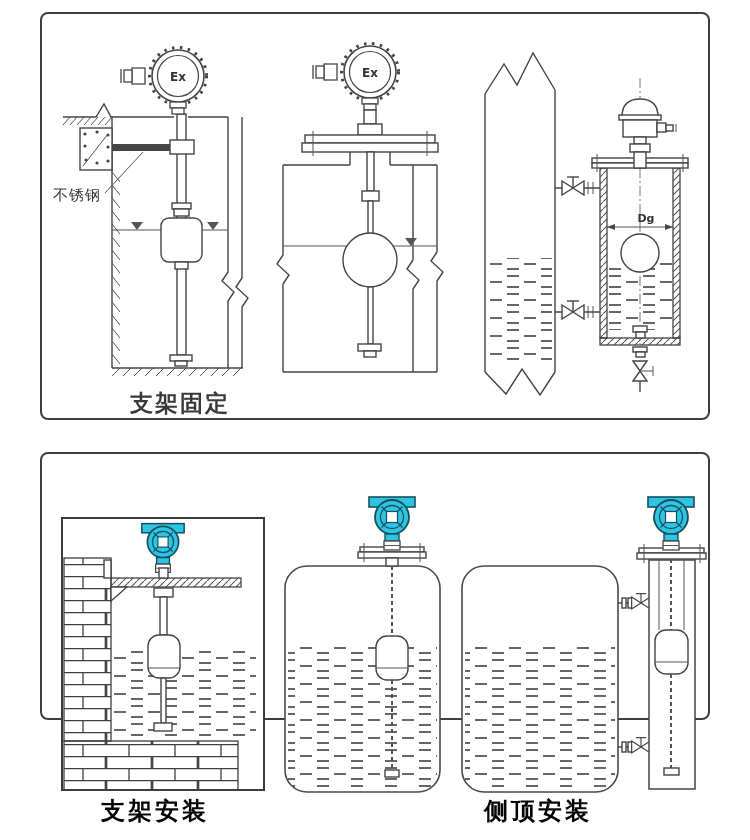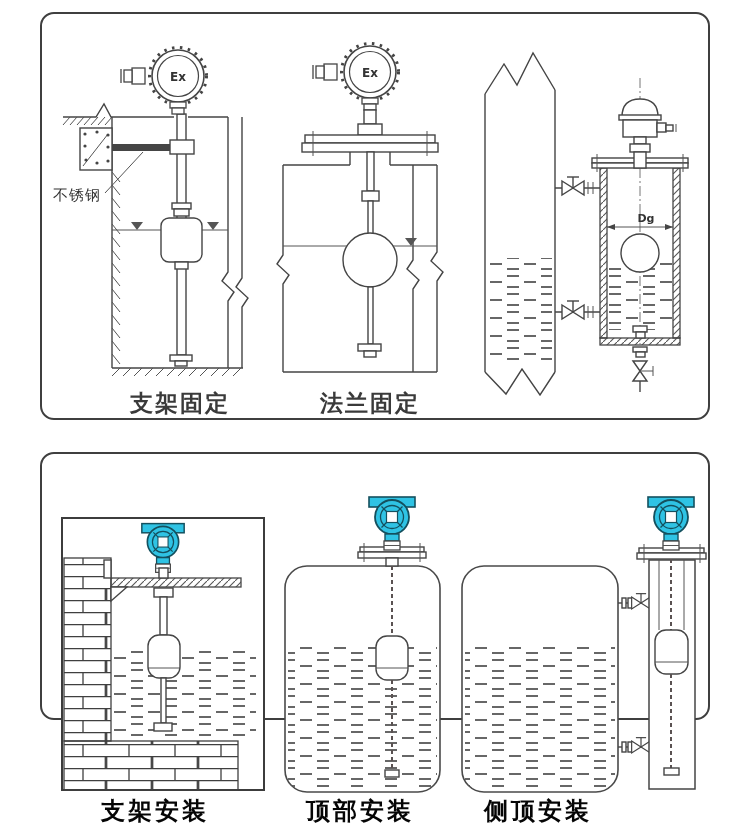--- a/index.html
+++ b/index.html
@@ -1,18 +1,18 @@
 <!DOCTYPE html>
 <html><head>
 <meta charset="utf-8">
 <style>
   html,body{margin:0;padding:0;}
   body{width:750px;height:840px;position:relative;background:#ffffff;
        font-family:"Liberation Sans", sans-serif;}
-  .panel{position:absolute;background:#fff;border:2px solid #3f3f3f;border-radius:14px;
+  .panel{position:absolute;background:#fff;border:2px solid #3f3f3f;border-radius:8px;
          box-sizing:border-box;}
   #panel-top{left:40px;top:12px;width:670px;height:408px;}
   #panel-bottom{left:40px;top:452px;width:670px;height:268px;}
   .panel svg{position:absolute;overflow:visible;}
   .cap{position:absolute;text-align:center;white-space:nowrap;}
   .cap-top{top:378px;height:22px;line-height:22px;font-size:23px;font-weight:bold;
            color:#3a3a3a;letter-spacing:2px;}
   .cap-bottom{top:342px;height:30px;line-height:30px;font-size:24px;font-weight:bold;
               color:#050505;letter-spacing:3px;}
   
@@ -211,21 +211,20 @@
     <g>
       <rect class="lnf" x="163" y="327" width="14" height="5"></rect>
       <rect class="lnf" x="166" y="332" width="9" height="5"></rect>
       <path class="lnf" d="M163,341 L170,351 L177,341 Z M163,361 L170,351 L177,361 Z"></path>
       <path class="thin" d="M170,351 H183 M183,346 V356"></path>
       <path class="ln" d="M170,361 V372"></path>
     </g>
   </svg>
 
   <div class="cap cap-top" style="left:66px;width:144px">支架固定</div>
-  <div class="cap cap-top" style="left:256px;width:144px">法兰固定</div>
 </div>
 
 <div class="panel" id="panel-bottom">
 
   <svg style="left:18px;top:50px" width="220" height="295" viewBox="0 0 220 295">
     <rect x="2" y="14" width="202" height="272" fill="#fff" stroke="#3c3c3c" stroke-width="2"></rect>
     <rect x="4" y="54" width="47" height="183" fill="url(#brick)" stroke="#3f3f3f" stroke-width="1.3"></rect>
     <rect x="4" y="237" width="174" height="49" fill="url(#brick)" stroke="#3f3f3f" stroke-width="1.3"></rect>
     <rect x="51" y="146" width="145" height="91" fill="url(#liq)"></rect>
     <g>
@@ -300,15 +299,14 @@
     <path class="dashrod" d="M216,65 V136"></path>
     <g>
       <rect class="lnf" x="200" y="136" width="33" height="44" rx="11"></rect>
       <line class="thin" x1="200" y1="168" x2="233" y2="168"></line>
     </g>
     <path class="dashrod" d="M216,180 V274"></path>
     <rect class="lnf" x="209" y="274" width="15" height="7"></rect>
   </svg>
 
   <div class="cap cap-bottom" style="left:33px;width:160px">支架安装</div>
-  <div class="cap cap-bottom" style="left:238px;width:160px">顶部安装</div>
   <div class="cap cap-bottom" style="left:416px;width:160px">侧顶安装</div>
 </div>
 
 </body></html>

